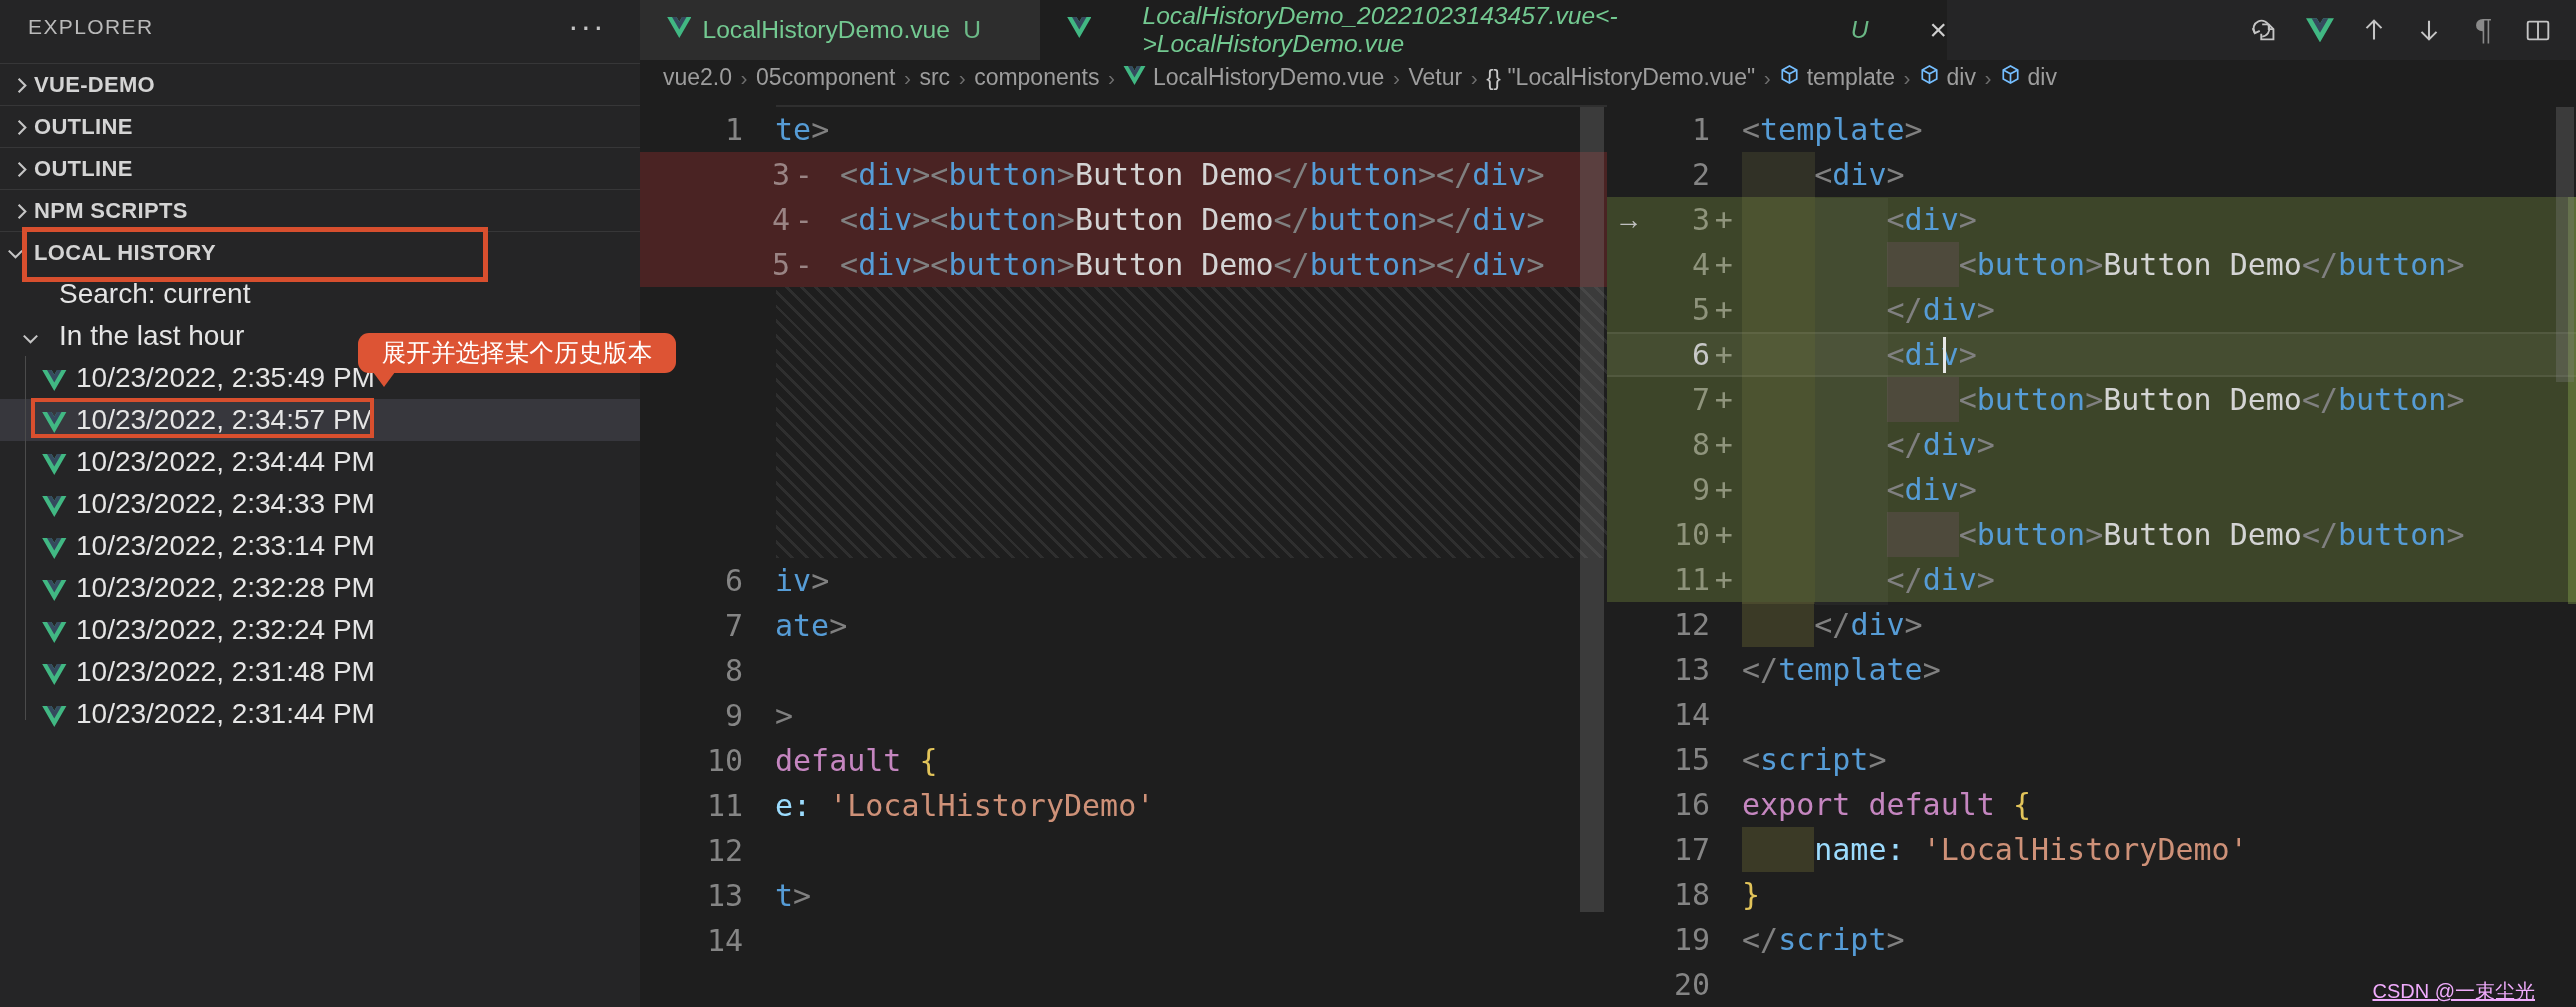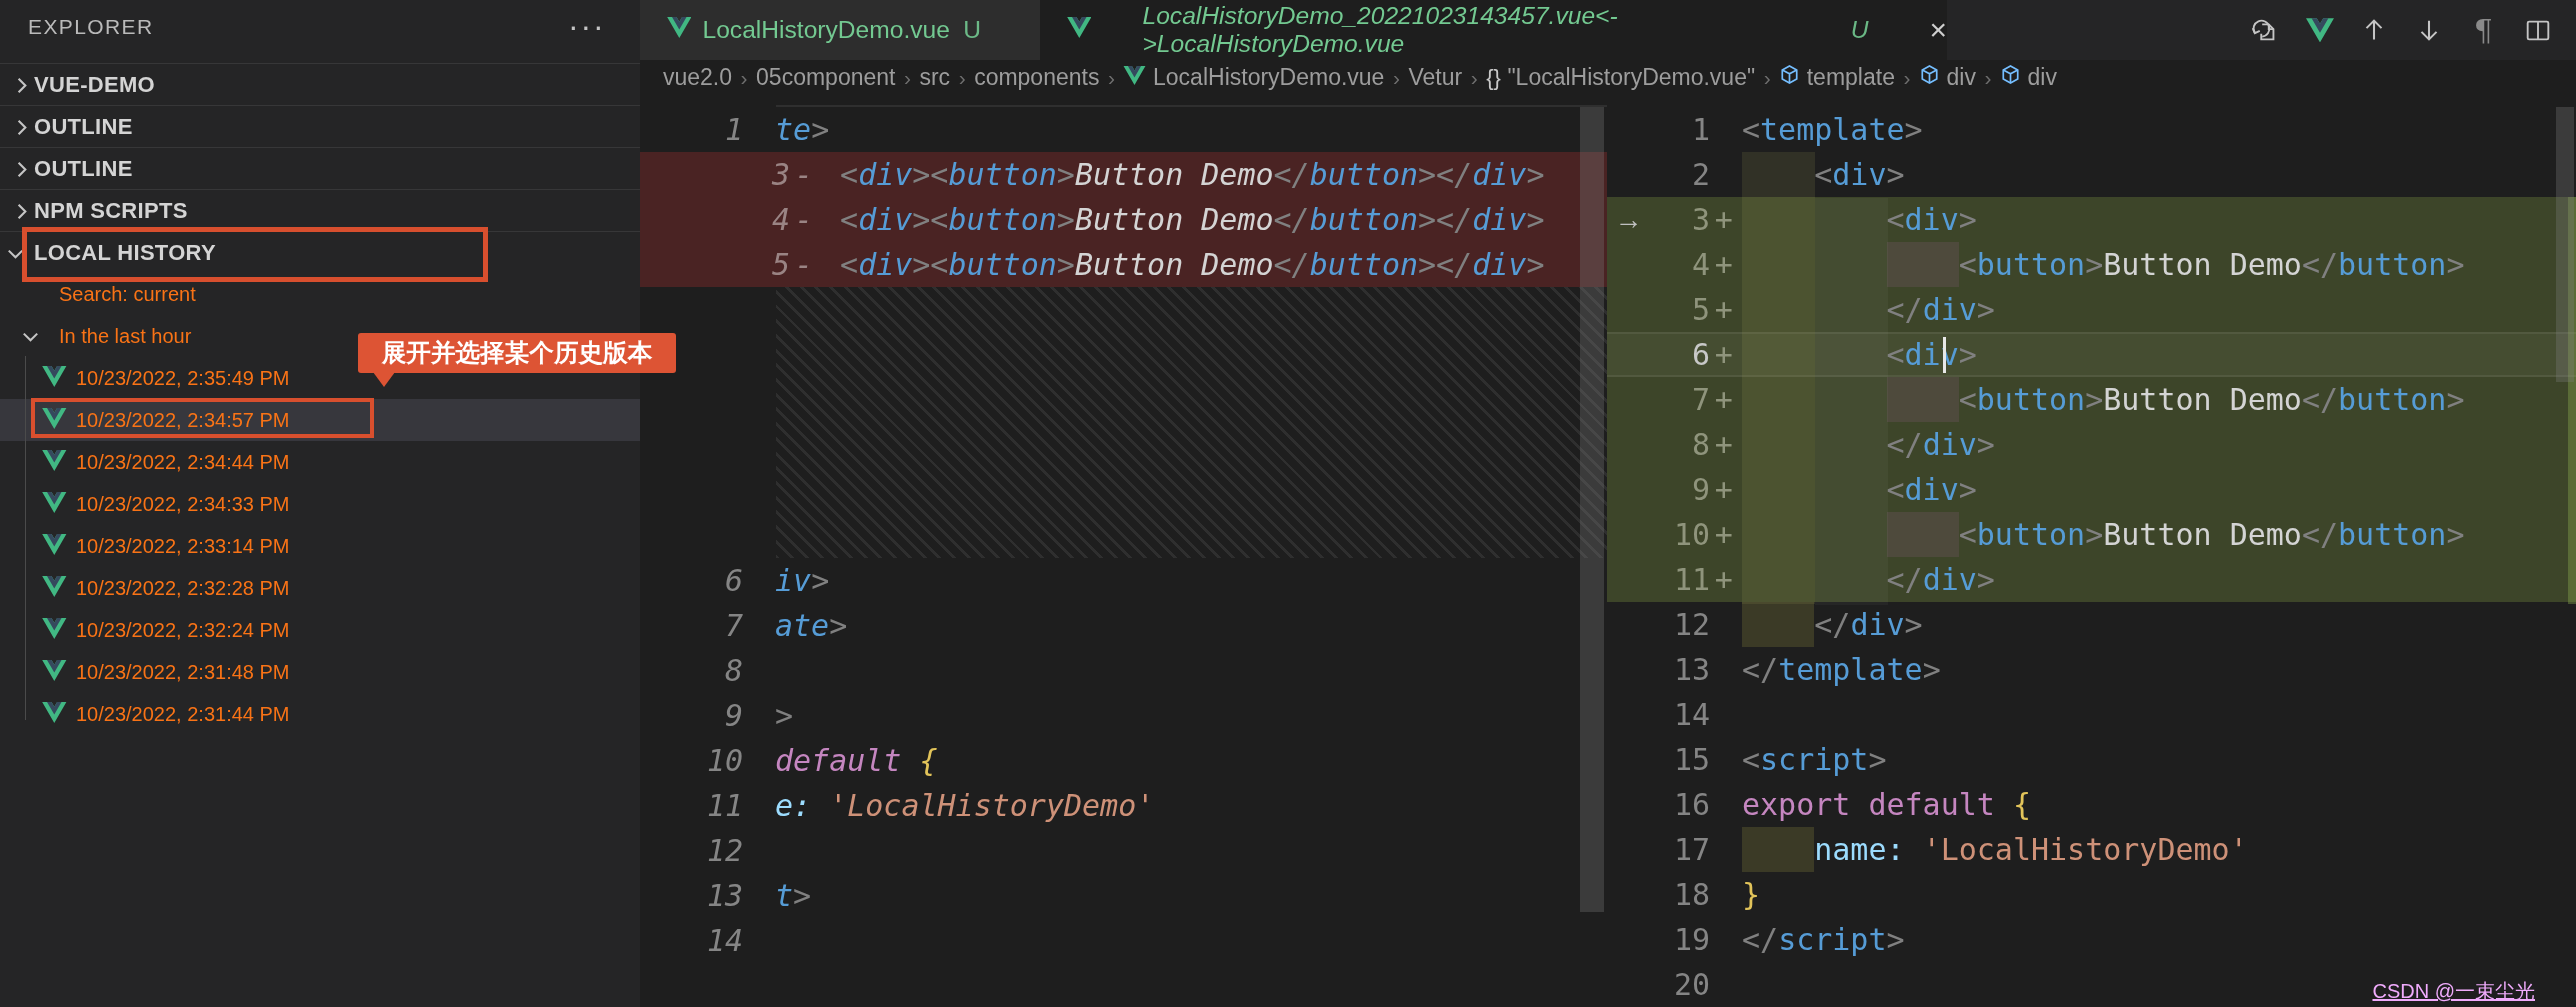--- a/index.html
+++ b/index.html
@@ -11,54 +11,54 @@
   }
   
   #sidebar { position:absolute; left:0; top:0; width:640px; height:1008px; background:#252526; }
   #sb-title { position:absolute; left:28px; top:15px; font-size:21px; letter-spacing:1.4px; color:#bababa; }
   #sb-more { position:absolute; left:568px; top:7.6px; font-size:32px; color:#c5c5c5; letter-spacing:1.9px; cursor:pointer; }
   #sections { position:absolute; left:0; top:63px; width:640px; }
   .sec { height:42px; border-top:0.9px solid #373738; display:flex; align-items:center; font-weight:bold; font-size:22px; color:#d4d4d4; letter-spacing:0.3px; position:relative; }
   .sec .chev { position:absolute; left:9.5px; top:9.5px; width:23px; height:23px; }
   .sec.exp .chev { left:3.8px; }
   .sec .lbl { position:absolute; left:34px; top:50%; transform:translateY(-50%); white-space:nowrap; }
-  .lh-row { height:42px; display:flex; align-items:center; position:relative; font-size:20px; color:#f97316; white-space:nowrap; }
+  .lh-row { height:42px; display:flex; align-items:center; position:relative; font-size:28px; color:#e5e5e5; white-space:nowrap; }
   .lh-row.sel { background:#37373d; }
   .lh-search { padding-left:59px; }
   .lh-group { padding-left:59px; }
   .lh-group .chev { position:absolute; left:19px; top:9.5px; width:23px; height:23px; }
   .lh-entry { padding-left:76px; }
   .lh-entry .vicon { position:absolute; left:42px; top:8.5px; }
   #tree-line { position:absolute; left:24.6px; top:356px; width:0.9px; height:364px; background:#4b4b4b; }
   
   .ann-box { position:absolute; border:5.7px solid #d84f2e; background:transparent; z-index:40; pointer-events:none; }
   #ann-lh { left:22px; top:227px; width:466px; height:55px; }
   #ann-entry { left:31px; top:398px; width:343px; height:40px; border-width:4.7px; }
   #tooltip { position:absolute; left:358px; top:333px; height:40px; min-width:318px; padding:0 13px;
-    background:#dd5434; color:#ffffff; font-weight:bold; font-size:24.6px; line-height:40px; text-align:center;
-    border-radius:3px; z-index:50; }
+    background:#dd5434; color:#ffffff; font-weight:normal; font-size:24.6px; line-height:40px; text-align:center;
+    border-radius:11px; z-index:50; }
   #tooltip::after { content:""; position:absolute; left:15px; bottom:-14px; border:11.4px solid transparent; border-top:15px solid #dd5434; border-bottom:none; }
   
   #editor { position:absolute; left:640px; top:0; width:1936px; height:1008px; background:#1e1e1e; }
   #tabbar { position:relative; height:60px; background:#252526; display:flex; }
   .tab { height:60px; display:flex; align-items:center; padding-left:26.5px; font-size:24.6px; color:#73c991; cursor:pointer; }
   .tab .ticon { margin-right:11.4px; flex:none; }
   .tab .u { margin-left:13.3px; opacity:.9; }
   .tab .x { margin-left:21px; color:#cfcfcf; font-style:normal; font-size:30px; line-height:30px; }
   .tab.inactive { background:#2d2d2d; width:400px; }
   .tab.active { background:#1e1e1e; width:907px; font-style:italic;gap:40px; }
   #tb-icons { position:absolute; right:23px; top:0; height:60px; display:flex; align-items:center; gap:24.6px; }
   #tb-icons .ticn { width:30px; height:30px; display:flex; align-items:center; justify-content:center; cursor:pointer; color:#c5c5c5; font-size:28px; }
   #breadcrumb { height:35px; display:flex; align-items:center; padding-left:23px; font-size:23px; color:#9d9d9d; white-space:nowrap; }
   .bc-item { display:flex; align-items:center; gap:6.6px; cursor:pointer; }
   .bc-sep { color:#6f6f6f; margin:0 8.5px; font-size:21px; }
   .bc-braces { color:#c8c8c8; font-size:22px; }
   
   #diff { position:absolute; left:0; top:95px; width:1936px; height:913px; display:flex; }
-  #paneL { width:967px; height:913px; position:relative; overflow:hidden;font-style:italic; }
+  #paneL { width:967px; height:913px; position:relative; overflow:hidden; }
   #paneR { width:969px; height:913px; position:relative; overflow:hidden; }
   .pane-inner { padding-top:12.3px; }
   .cl { height:45px; line-height:45px; font-family:"DejaVu Sans Mono", monospace; font-size:30px; white-space:pre; position:relative; color:#d4d4d4; }
   .ln { display:inline-block; width:103px; text-align:right; color:#858585; }
   .sg { display:inline-block; width:32px; padding-left:4.7px; color:#8a8a8a; }
   .del { background:#4a2323;padding-left:47px; }
   .del .ln, .del .sg { color:#9a8484; }
   .add { background:#3d4529; }
   .add .ln, .add .sg { color:#8f947c; }
   .current { background:#454d31; box-shadow:inset 0 1.9px 0 rgba(255,255,255,.07), inset 0 -1.9px 0 rgba(255,255,255,.07); }

